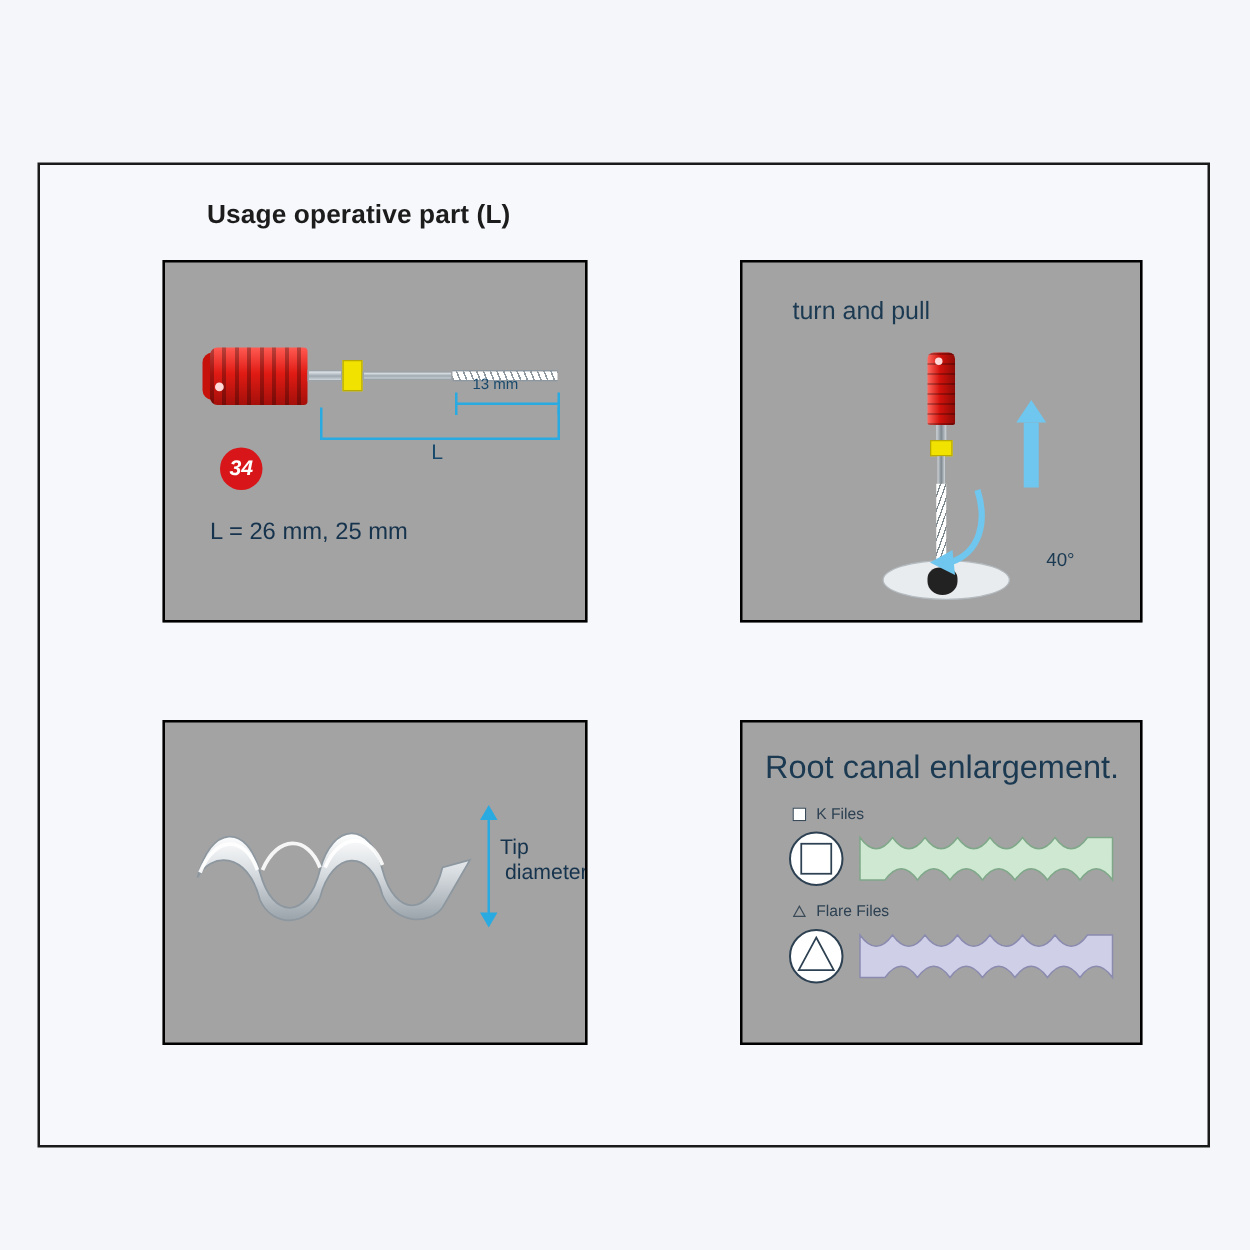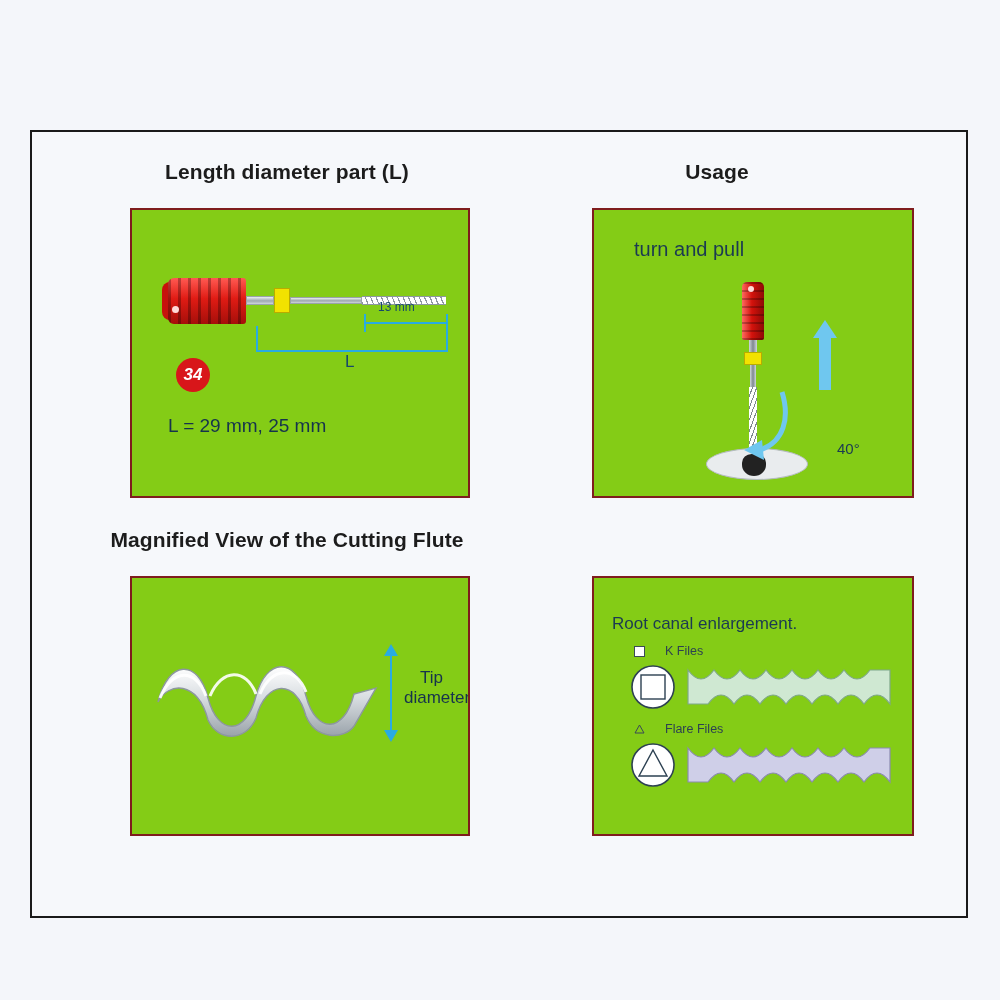--- a/index.html
+++ b/index.html
@@ -40,22 +40,22 @@
     position: absolute;
     width: 100%;
     text-align: center;
     font-size: 21px;
     font-weight: bold;
     color: #1c1c1c;
     letter-spacing: 0.1px;
   }
   .panel {
     position: absolute;
-    background: #84cc16;
-    border: 2px solid #7f1d1d;
+    background: #a3a3a3;
+    border: 2px solid #000000;
     box-sizing: border-box;
     overflow: hidden;
   }
 
   
   .handle {
     position: absolute;
     background: linear-gradient(180deg,#ff5a52 0%, #e01b14 45%, #a50f0a 100%);
     border-radius: 6px 3px 3px 6px;
   }
@@ -201,49 +201,48 @@
   .tip-label {
     position: absolute;
     font-size: 17px;
     color: #16334d;
     line-height: 1.15;
   }
 
   
   .iu-title {
     position: absolute;
-    font-size: 17px;
+    font-size: 26px;
     color: #1b3a52;
-    margin-top: 16px;
   }
   .iu-sub {
     position: absolute;
     font-size: 12.5px;
     color: #2d4152;
     display: flex;
     align-items: center;
-    gap: 20px;
+    gap: 8px;
   }
   .iu-marker-square {
     display: inline-block;
     width: 9px; height: 9px;
     border: 1px solid #3a4a57;
     background: #fff;
   }
 </style>
 </head>
 <body>
 
 <div id="root">
 
   <div class="outer-frame">
     <div class="grid">
 
       <div class="cell" style="left:40px; top:22px; width:430px; height:360px;">
-        <div class="cell-title" style="top:6px;">Length diameter part (L)</div>
+        <div class="cell-title" style="top:6px;">Usage operative part (L)</div>
 
         <div class="panel" style="left:58px; top:54px; width:340px; height:290px;">
 
           <div class="handle-cap" style="left:30px; top:72px; width:10px; height:38px;"></div>
           <div class="handle" style="left:36px; top:68px; width:78px; height:46px;">
             <div class="handle-ribs"></div>
           </div>
           <div class="handle-dot" style="left:40px; top:96px;"></div>
 
           <div class="shank" style="left:114px; top:86px; width:28px; height:9px;"></div>
@@ -256,26 +255,25 @@
           <div class="dim-tick" style="left:314px; top:104px; height:18px;"></div>
           <div class="dim-label" style="left:246px; top:90px;">13 mm</div>
 
           <div class="dim-line" style="left:124px; top:140px; width:192px; height:2px;"></div>
           <div class="dim-tick" style="left:124px; top:116px; height:26px;"></div>
           <div class="dim-tick" style="left:314px; top:116px; height:26px;"></div>
           <div class="dim-label" style="left:213px; top:142px; font-size:17px;">L</div>
 
           <div class="size-badge" style="left:44px; top:148px;">34</div>
 
-          <div class="caption-note" style="left:36px; top:205px;">L = 29 mm, 25 mm</div>
+          <div class="caption-note" style="left:36px; top:205px;">L = 26 mm, 25 mm</div>
         </div>
       </div>
 
       <div class="cell" style="left:470px; top:22px; width:430px; height:360px;">
-        <div class="cell-title" style="top:6px;">Usage</div>
 
         <div class="panel" style="left:90px; top:54px; width:322px; height:290px;">
 
           <div class="usage-text" style="left:40px; top:28px;">turn and pull</div>
 
           <div class="v-handle" style="left:148px; top:72px; width:22px; height:58px;">
             <div class="v-handle-ribs"></div>
           </div>
           <div class="tooth" style="left:154px; top:76px; width:6px; height:6px; background:#ffd9d7; border:none;"></div>
           <div class="v-shaft" style="left:155px; top:130px; width:8px; height:12px;"></div>
@@ -292,21 +290,20 @@
           <svg style="position:absolute; left:110px; top:178px;" width="90" height="80">
             <path d="M78 4 C 86 30, 80 54, 56 62" stroke="#6fc7ef" stroke-width="5" fill="none"></path>
             <polygon points="58,52 40,62 60,72" fill="#6fc7ef"></polygon>
           </svg>
 
           <div class="deg-label" style="left:243px; top:230px;">40°</div>
         </div>
       </div>
 
       <div class="cell" style="left:40px; top:392px; width:430px; height:370px;">
-        <div class="cell-title" style="top:4px;">Magnified View of the Cutting Flute</div>
 
         <div class="panel" style="left:58px; top:52px; width:340px; height:260px;">
 
           <svg style="position:absolute; left:18px; top:62px;" width="240" height="110">
             <defs>
               <linearGradient id="steelg" x1="0" y1="0" x2="0" y2="1">
                 <stop offset="0%" stop-color="#ffffff"></stop>
                 <stop offset="45%" stop-color="#d8dde1"></stop>
                 <stop offset="100%" stop-color="#9aa3aa"></stop>
               </linearGradient>
@@ -319,21 +316,21 @@
             <path d="M10 58 C 22 28, 46 28, 56 56" fill="none" stroke="#ffffff" stroke-width="3" opacity="0.9"></path>
             <path d="M60 56 C 72 28, 96 28, 106 54" fill="none" stroke="#ffffff" stroke-width="3" opacity="0.9"></path>
             <path d="M110 54 C 122 26, 146 26, 156 52" fill="none" stroke="#ffffff" stroke-width="3" opacity="0.9"></path>
           </svg>
 
           <div class="dim-line" style="left:258px; top:74px; width:2px; height:82px;"></div>
           <svg style="position:absolute; left:250px; top:64px;" width="20" height="104">
             <polygon points="9,2 2,14 16,14" fill="#29abe2"></polygon>
             <polygon points="9,100 2,88 16,88" fill="#29abe2"></polygon>
           </svg>
-          <div class="tip-label" style="left:288px; top:90px;">Tip</div>
+          <div class="tip-label" style="left:268px; top:90px;">Tip</div>
           <div class="tip-label" style="left:272px; top:110px;">diameter</div>
         </div>
       </div>
 
       <div class="cell" style="left:470px; top:392px; width:430px; height:370px;">
 
         <div class="panel" style="left:90px; top:52px; width:322px; height:260px;">
 
           <div class="iu-title" style="left:18px; top:20px;">Root canal enlargement.</div>
 

